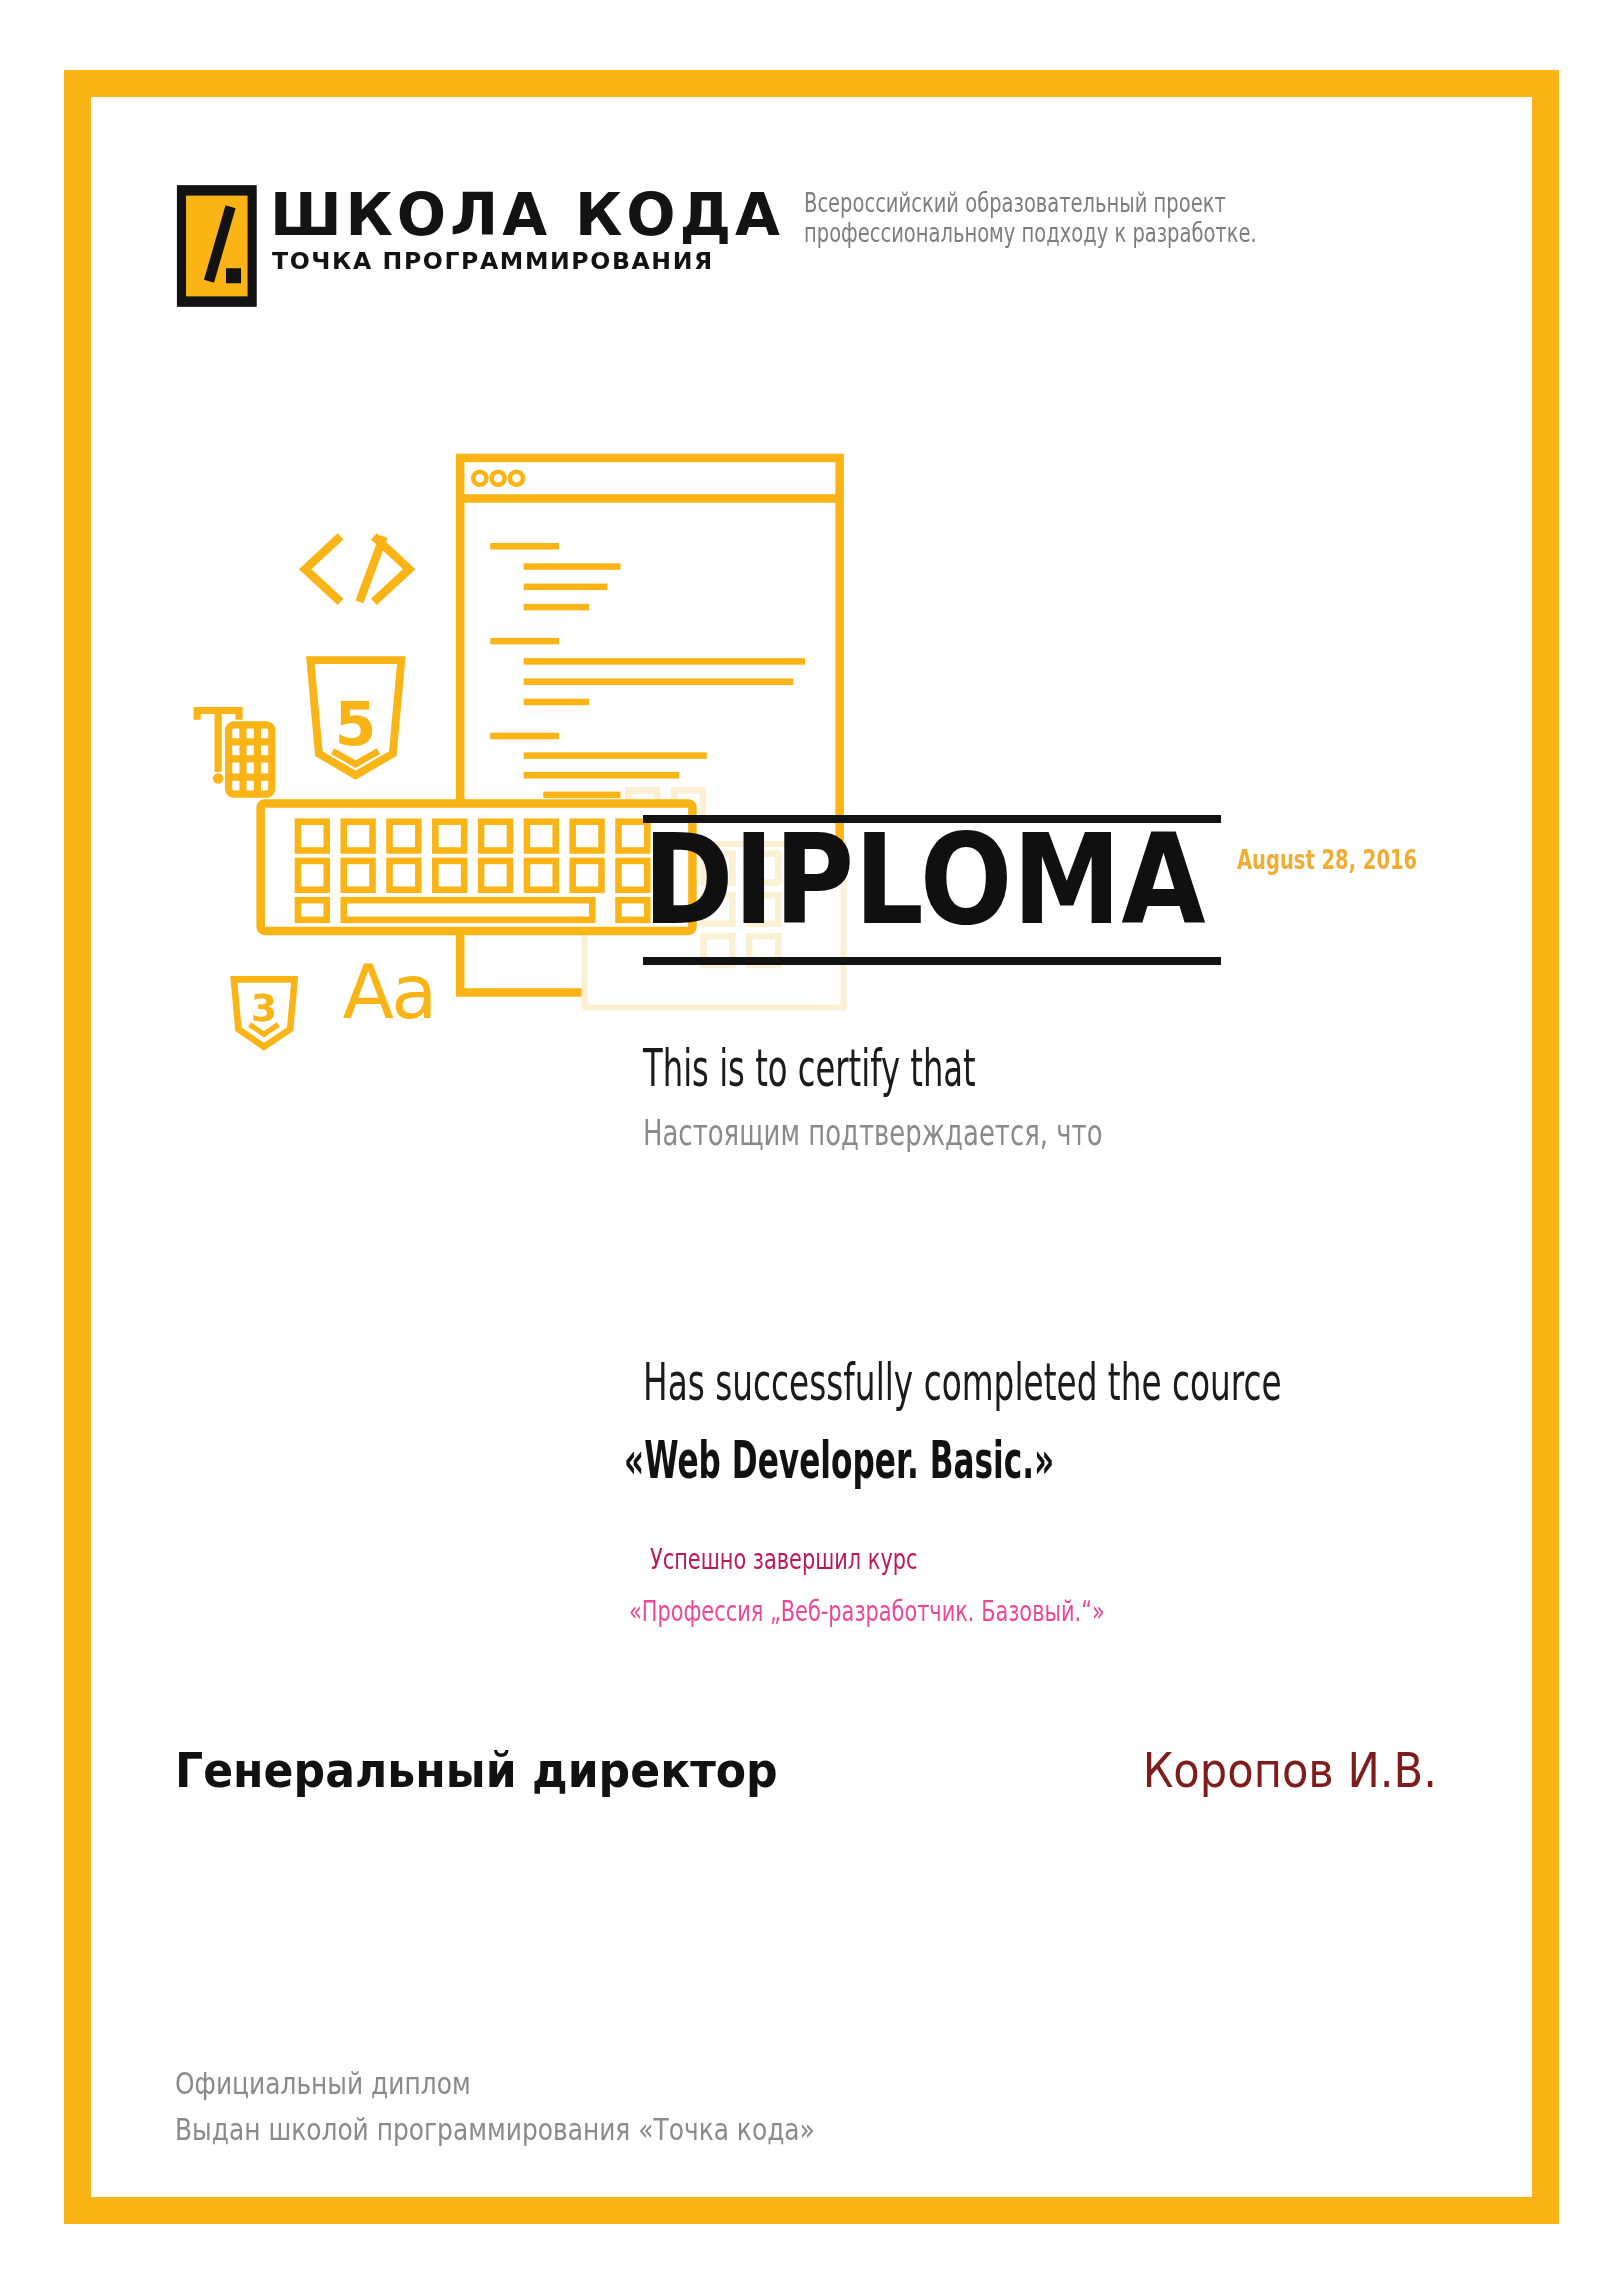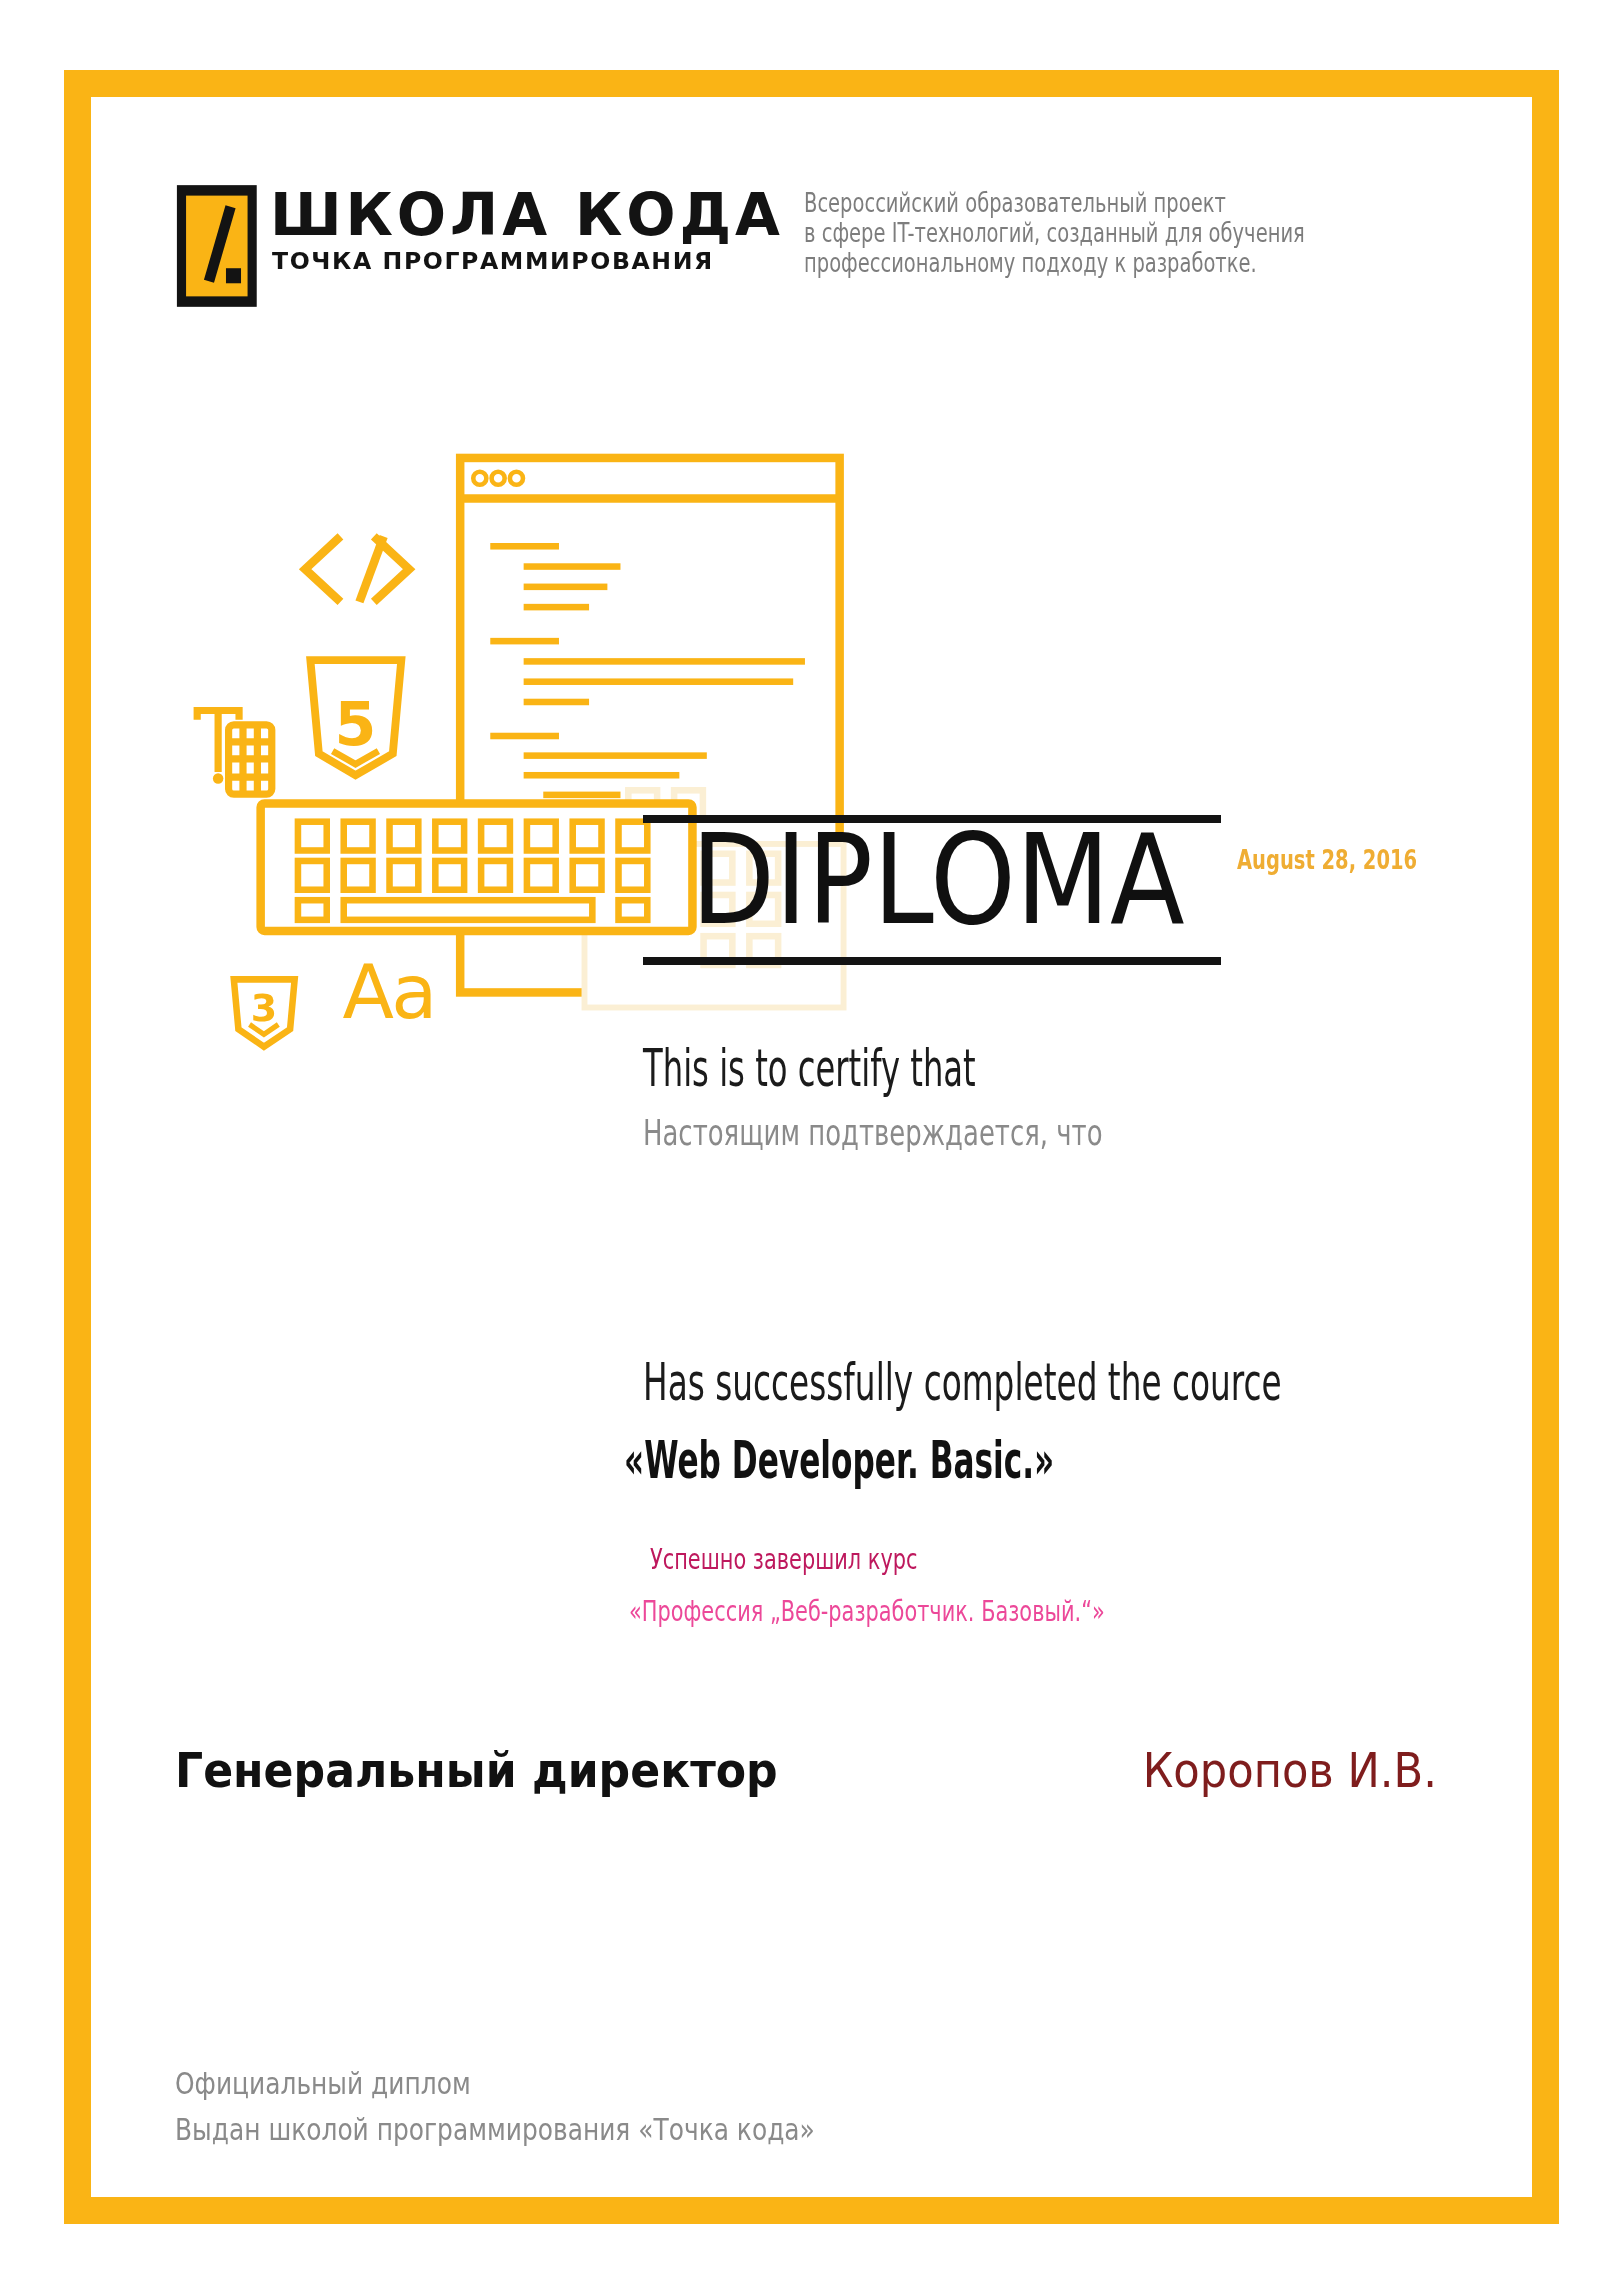--- a/index.html
+++ b/index.html
@@ -10,21 +10,21 @@
   .abs{position:absolute;white-space:nowrap;}
   .cond{display:inline-block;transform-origin:0 50%;}
   .cond-r{display:inline-block;transform-origin:100% 50%;}
   
   .brand-name{left:270px;top:181px;font-size:58px;font-weight:700;letter-spacing:3.9px;color:#131313;}
   .brand-sub{left:272px;top:247px;font-size:23.6px;font-weight:700;letter-spacing:1.6px;color:#131313;}
   .about{left:804px;top:188px;color:#7d7d7d;font-size:26px;line-height:30px;}
   .about .cond{transform:scaleX(.75);}
   
   .rule{position:absolute;left:643px;width:578px;height:7.9px;background:#131313;}
-  .diploma-title{left:643px;top:818px;font-size:124px;font-weight:400;color:#101010;line-height:124px;margin-left:48px;}
+  .diploma-title{left:643px;top:818px;font-size:124px;font-weight:700;color:#101010;line-height:124px;}
   .diploma-title .cond{transform:scaleX(.88);letter-spacing:0;}
   .date{left:1237px;top:845px;font-size:26px;font-weight:700;color:#EFAD33;}
   .date .cond{transform:scaleX(.75);}
   .certify-en{left:643px;top:1038px;font-size:52px;color:#1b1b1b;}
   .certify-en .cond{transform:scaleX(.62);}
   .certify-ru{left:643px;top:1112px;font-size:36px;color:#8a8a8a;}
   .certify-ru .cond{transform:scaleX(.72);}
   .completed-en{left:643px;top:1352px;font-size:52px;color:#1b1b1b;}
   .completed-en .cond{transform:scaleX(.63);}
   .course-en{left:624px;top:1430px;font-size:52px;font-weight:700;color:#111111;}
@@ -151,21 +151,20 @@
       <text x="403" y="1560" text-anchor="middle" font-size="58" font-weight="700" fill="#FAB415">3</text>
       <path d="M381,1566 L403,1581 L425,1566" fill="none" stroke="#FAB415" stroke-width="8"></path>
     </g>
   </svg>
 
   <div class="abs brand-name">ШКОЛА КОДА</div>
   <div class="abs brand-sub">ТОЧКА ПРОГРАММИРОВАНИЯ</div>
 
   <div class="abs about">
     <div><span class="cond">Всероссийский образовательный проект</span></div>
-    <div><span class="cond">в сфере IT-технологий, созданный для обучения</span></div>
     <div><span class="cond">профессиональному подходу к разработке.</span></div>
   </div>
 
   <div class="rule" style="top:815px;"></div>
   <div class="abs diploma-title">
     <span class="cond">DIPLOMA</span>
   </div>
   <div class="rule" style="top:957px;"></div>
   <div class="abs date">
     <span class="cond">August 28, 2016</span>

